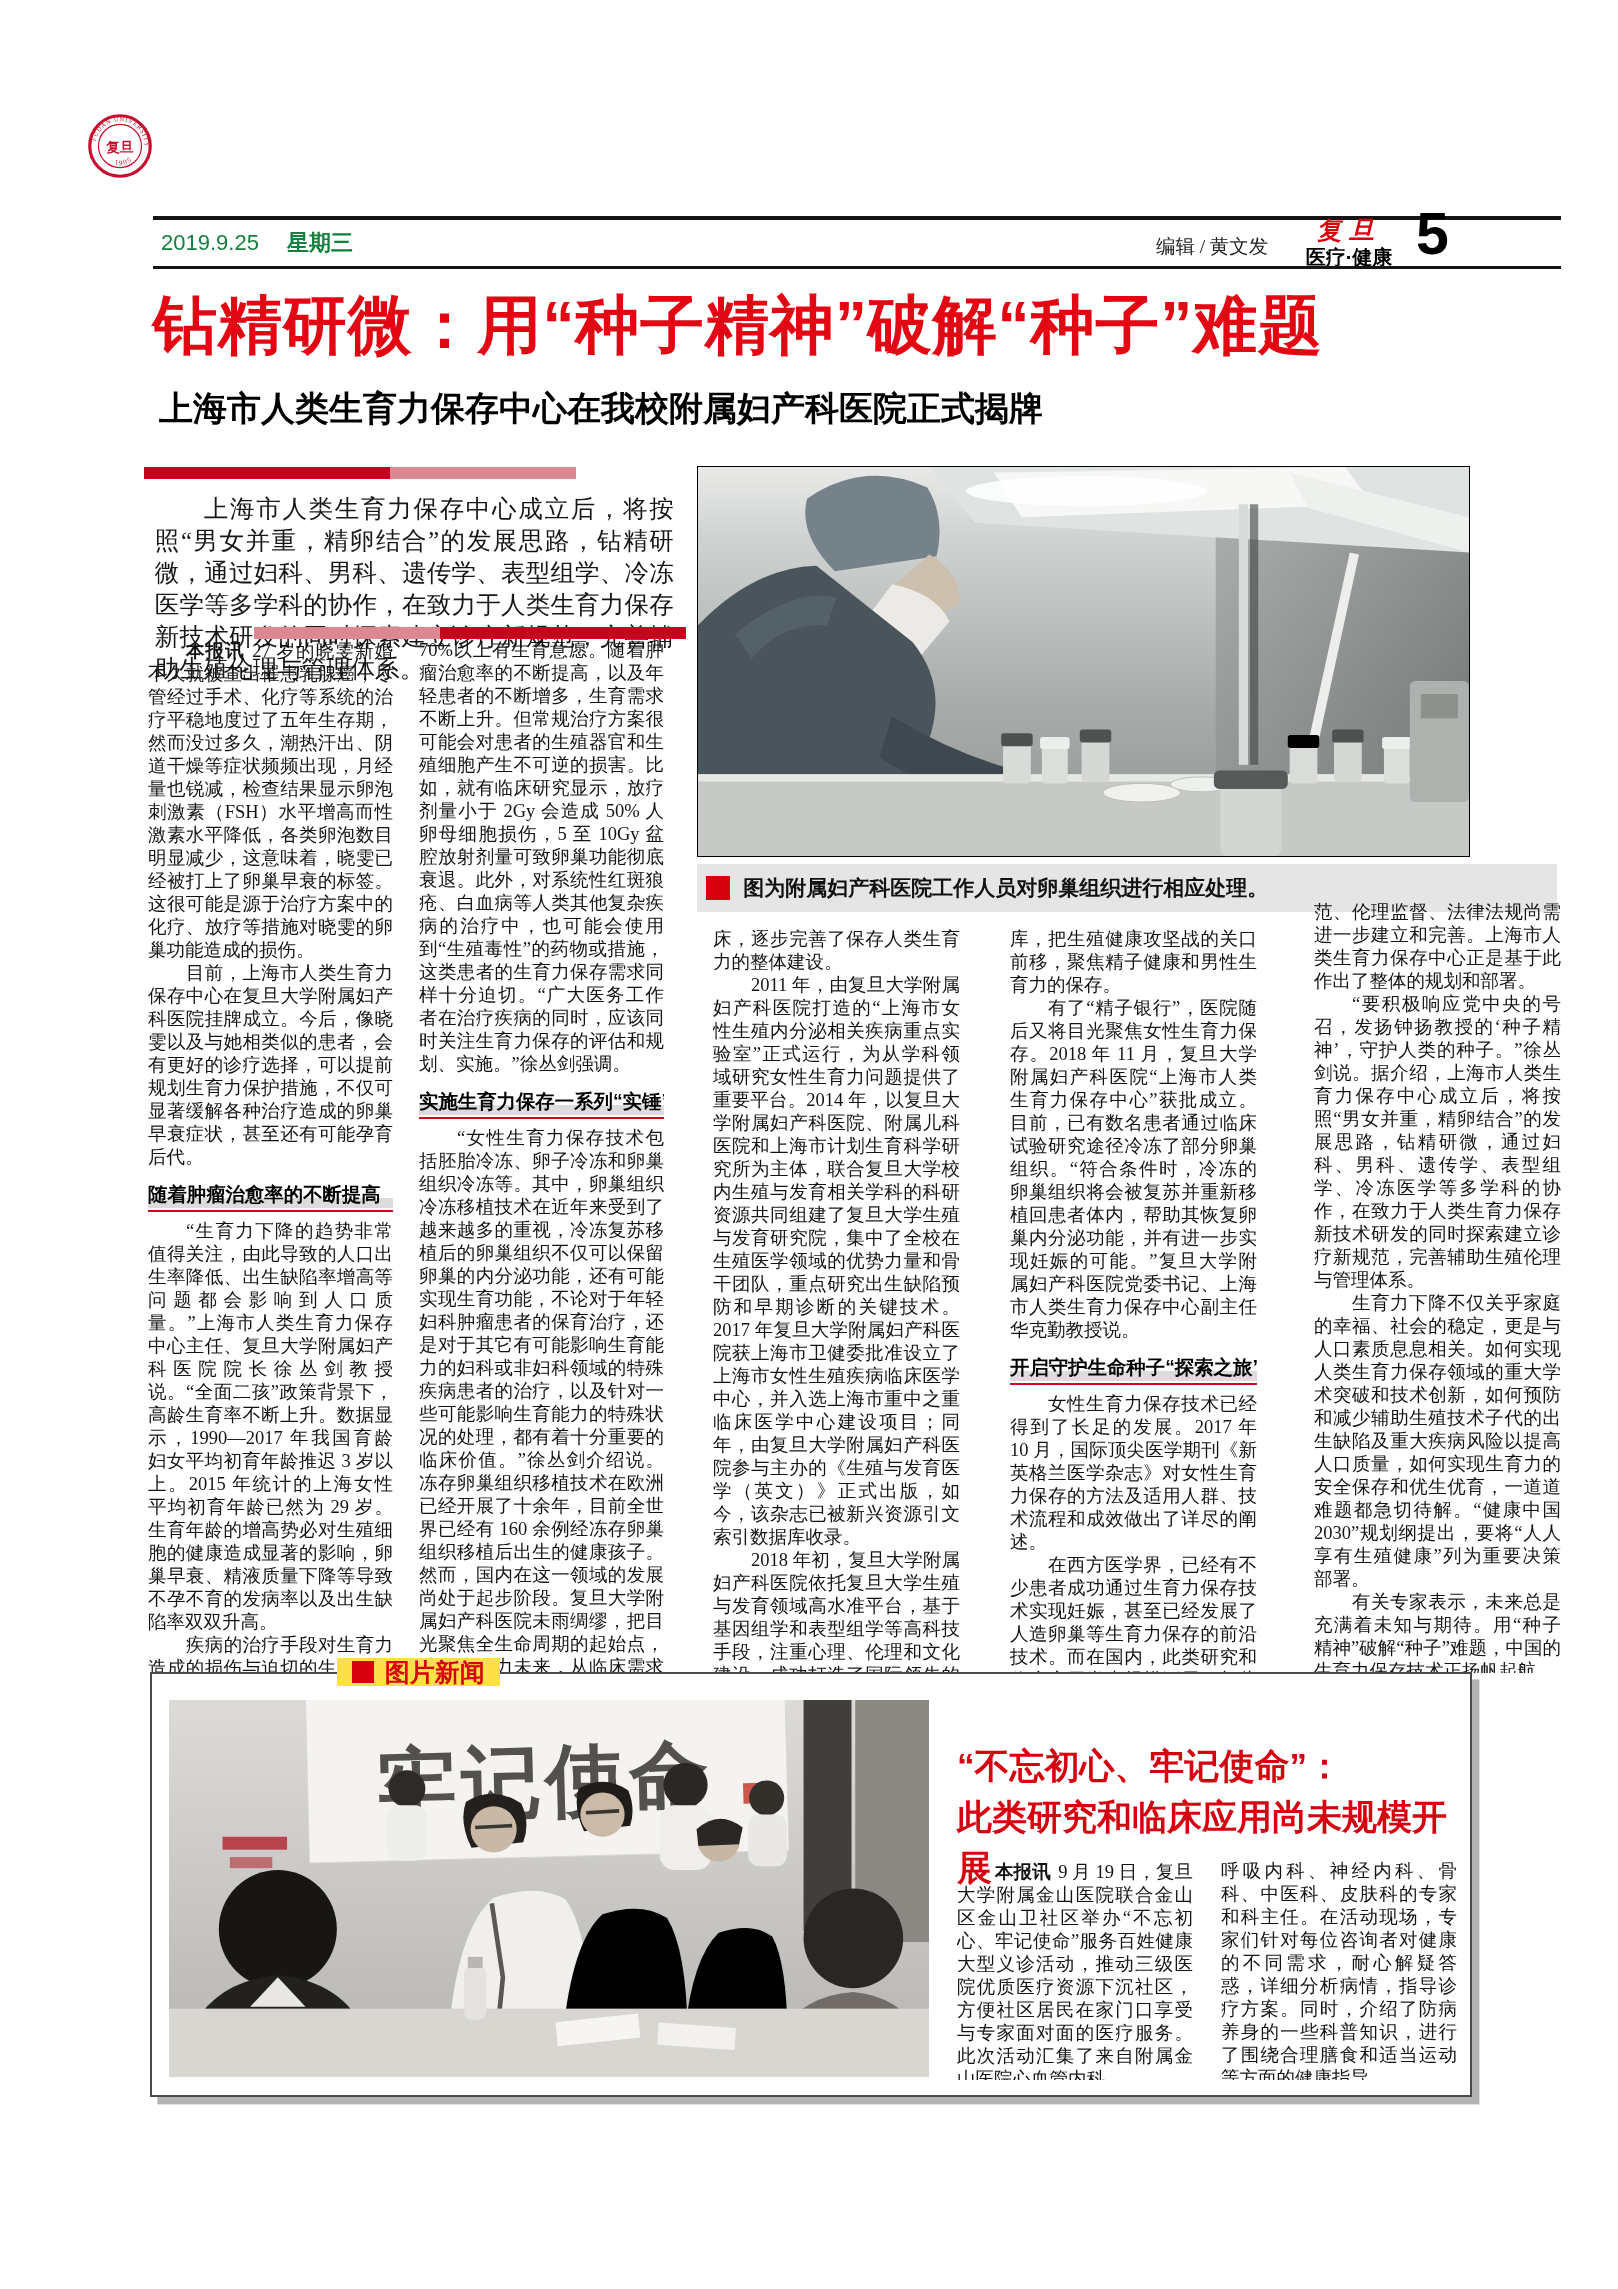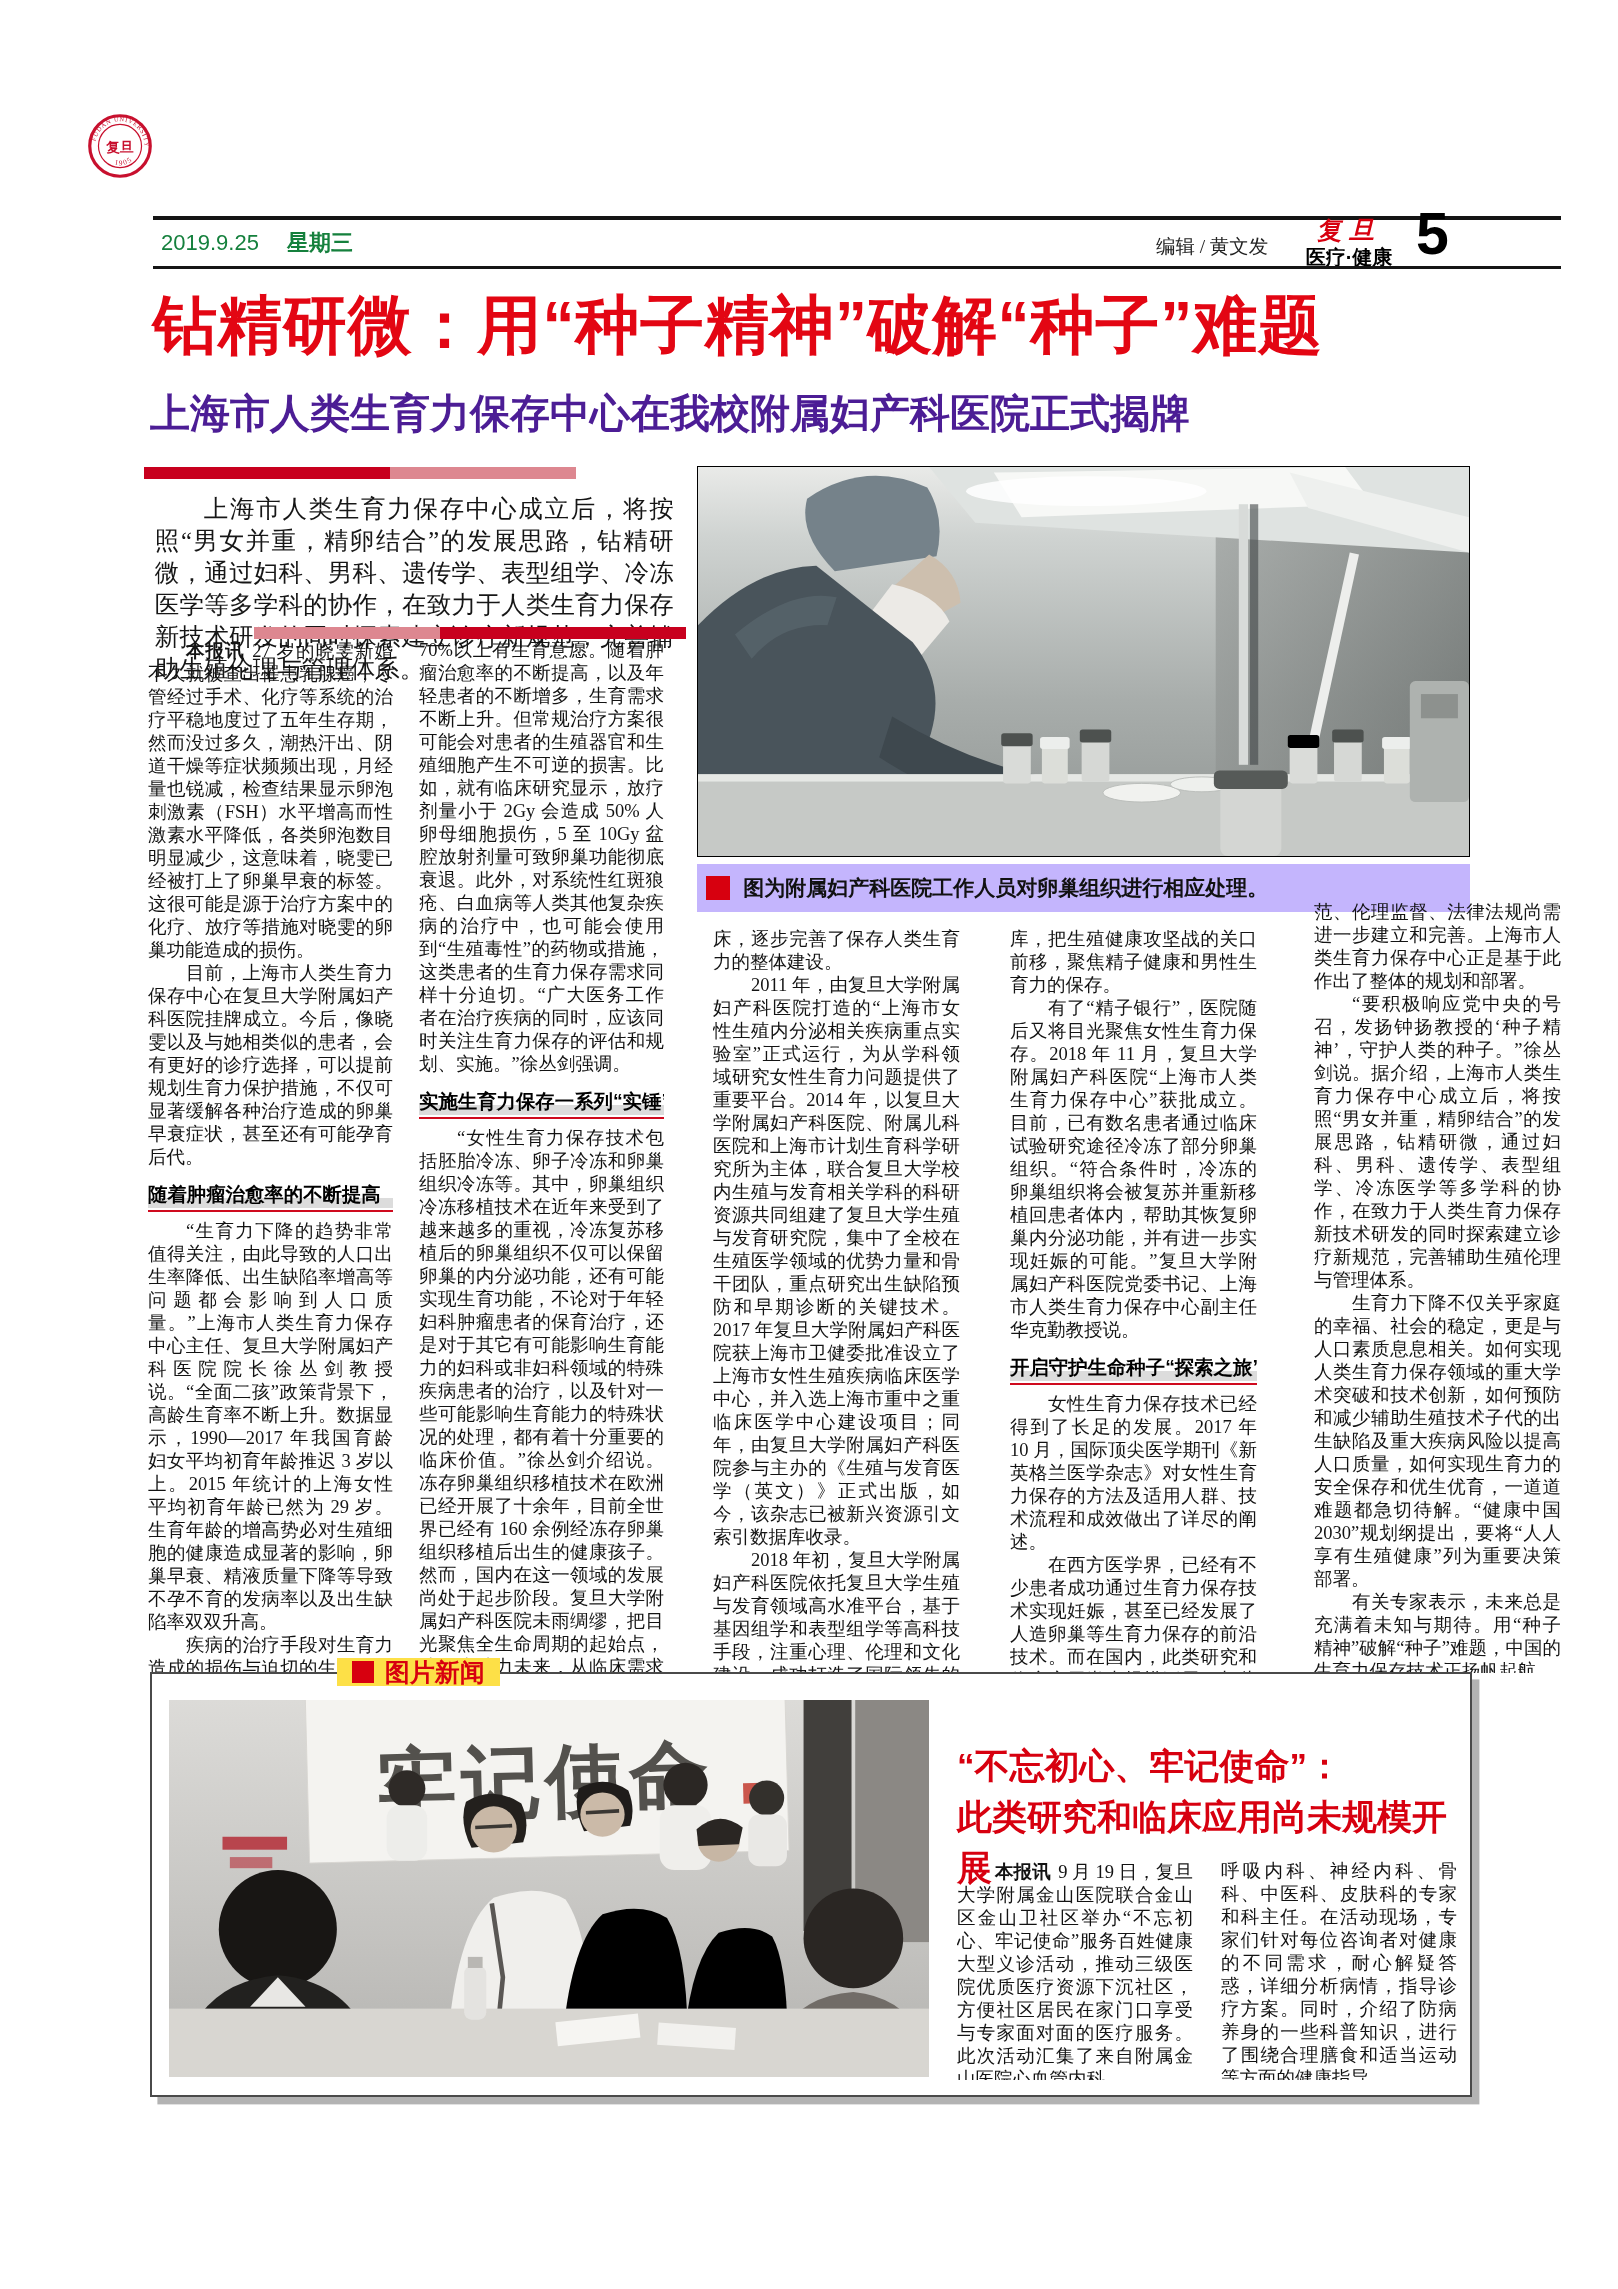--- a/index.html
+++ b/index.html
@@ -19,39 +19,39 @@
             font-family:"Liberation Serif","DejaVu Serif",serif;letter-spacing:7.4px;}
   .brand-section{margin-top:3.7px;font-family:"Liberation Sans","DejaVu Sans",sans-serif;
                  font-weight:bold;font-size:20px;color:#000;}
   .mh-pageno{position:absolute;left:1416px;top:205px;font-family:"Liberation Sans","DejaVu Sans",sans-serif;
              font-weight:bold;font-size:59px;color:#000;line-height:1;}
 
   
   .headline{position:absolute;left:153px;top:282px;width:1412px;margin:0;white-space:nowrap;
             font-family:"Liberation Sans","DejaVu Sans",sans-serif;font-weight:bold;
             font-size:64px;letter-spacing:0.9px;color:#e30613;}
-  .deck{position:absolute;left:150px;top:386px;margin:0;
+  .deck{position:absolute;left:159px;top:386px;margin:0;
         font-family:"Liberation Sans","DejaVu Sans",sans-serif;font-weight:bold;
-        font-size:40px;color:#4c1d95;}
+        font-size:34px;color:#000000;}
 
   
   .intro-box{position:absolute;left:153px;top:467px;width:524px;height:174px;}
   .bar{position:absolute;height:12px;}
   .bar-tl{left:-9.2px;top:0;width:432px;
           background:linear-gradient(to right,#c8001e 0 57%,#dd8790 57% 100%);}
   .bar-br{right:-9.2px;bottom:1.8px;width:432px;
           background:linear-gradient(to right,#dd8790 0 43%,#c8001e 43% 100%);}
   .intro-text{position:absolute;left:1.8px;top:26px;width:519px;margin:0;
               font-size:24.5px;line-height:32px;text-align:justify;text-indent:2em;color:#161616;}
 
   
   .photo1{position:absolute;left:697px;top:466px;width:773px;height:391px;margin:0;
           border:1.8px solid #000;box-sizing:border-box;background:#b9bdbb;}
   .photo1 svg{display:block;width:100%;height:100%;}
-  .caption-bar{position:absolute;left:697px;top:864px;width:773px;height:48px;background:#c4b5fd;
+  .caption-bar{position:absolute;left:697px;top:864px;width:860px;height:48px;background:#e5e5e5;
                display:flex;align-items:center;box-sizing:border-box;padding-left:9.2px;
                font-family:"Liberation Sans","DejaVu Sans",sans-serif;font-weight:bold;font-size:21px;color:#111;}
   .cap-square{width:24px;height:24px;background:#d7000f;margin-right:13px;flex:0 0 auto;}
 
   
   .col{position:absolute;font-size:18.5px;line-height:23px;text-align:justify;overflow:hidden;color:#131313;}
   .c1{left:148px;top:639px;width:245px;height:1034px;}
   .c2{left:419px;top:639px;width:245px;height:1034px;}
   .c3{left:713px;top:928px;width:247px;height:744px;}
   .c4{left:1010px;top:928px;width:247px;height:744px;}

